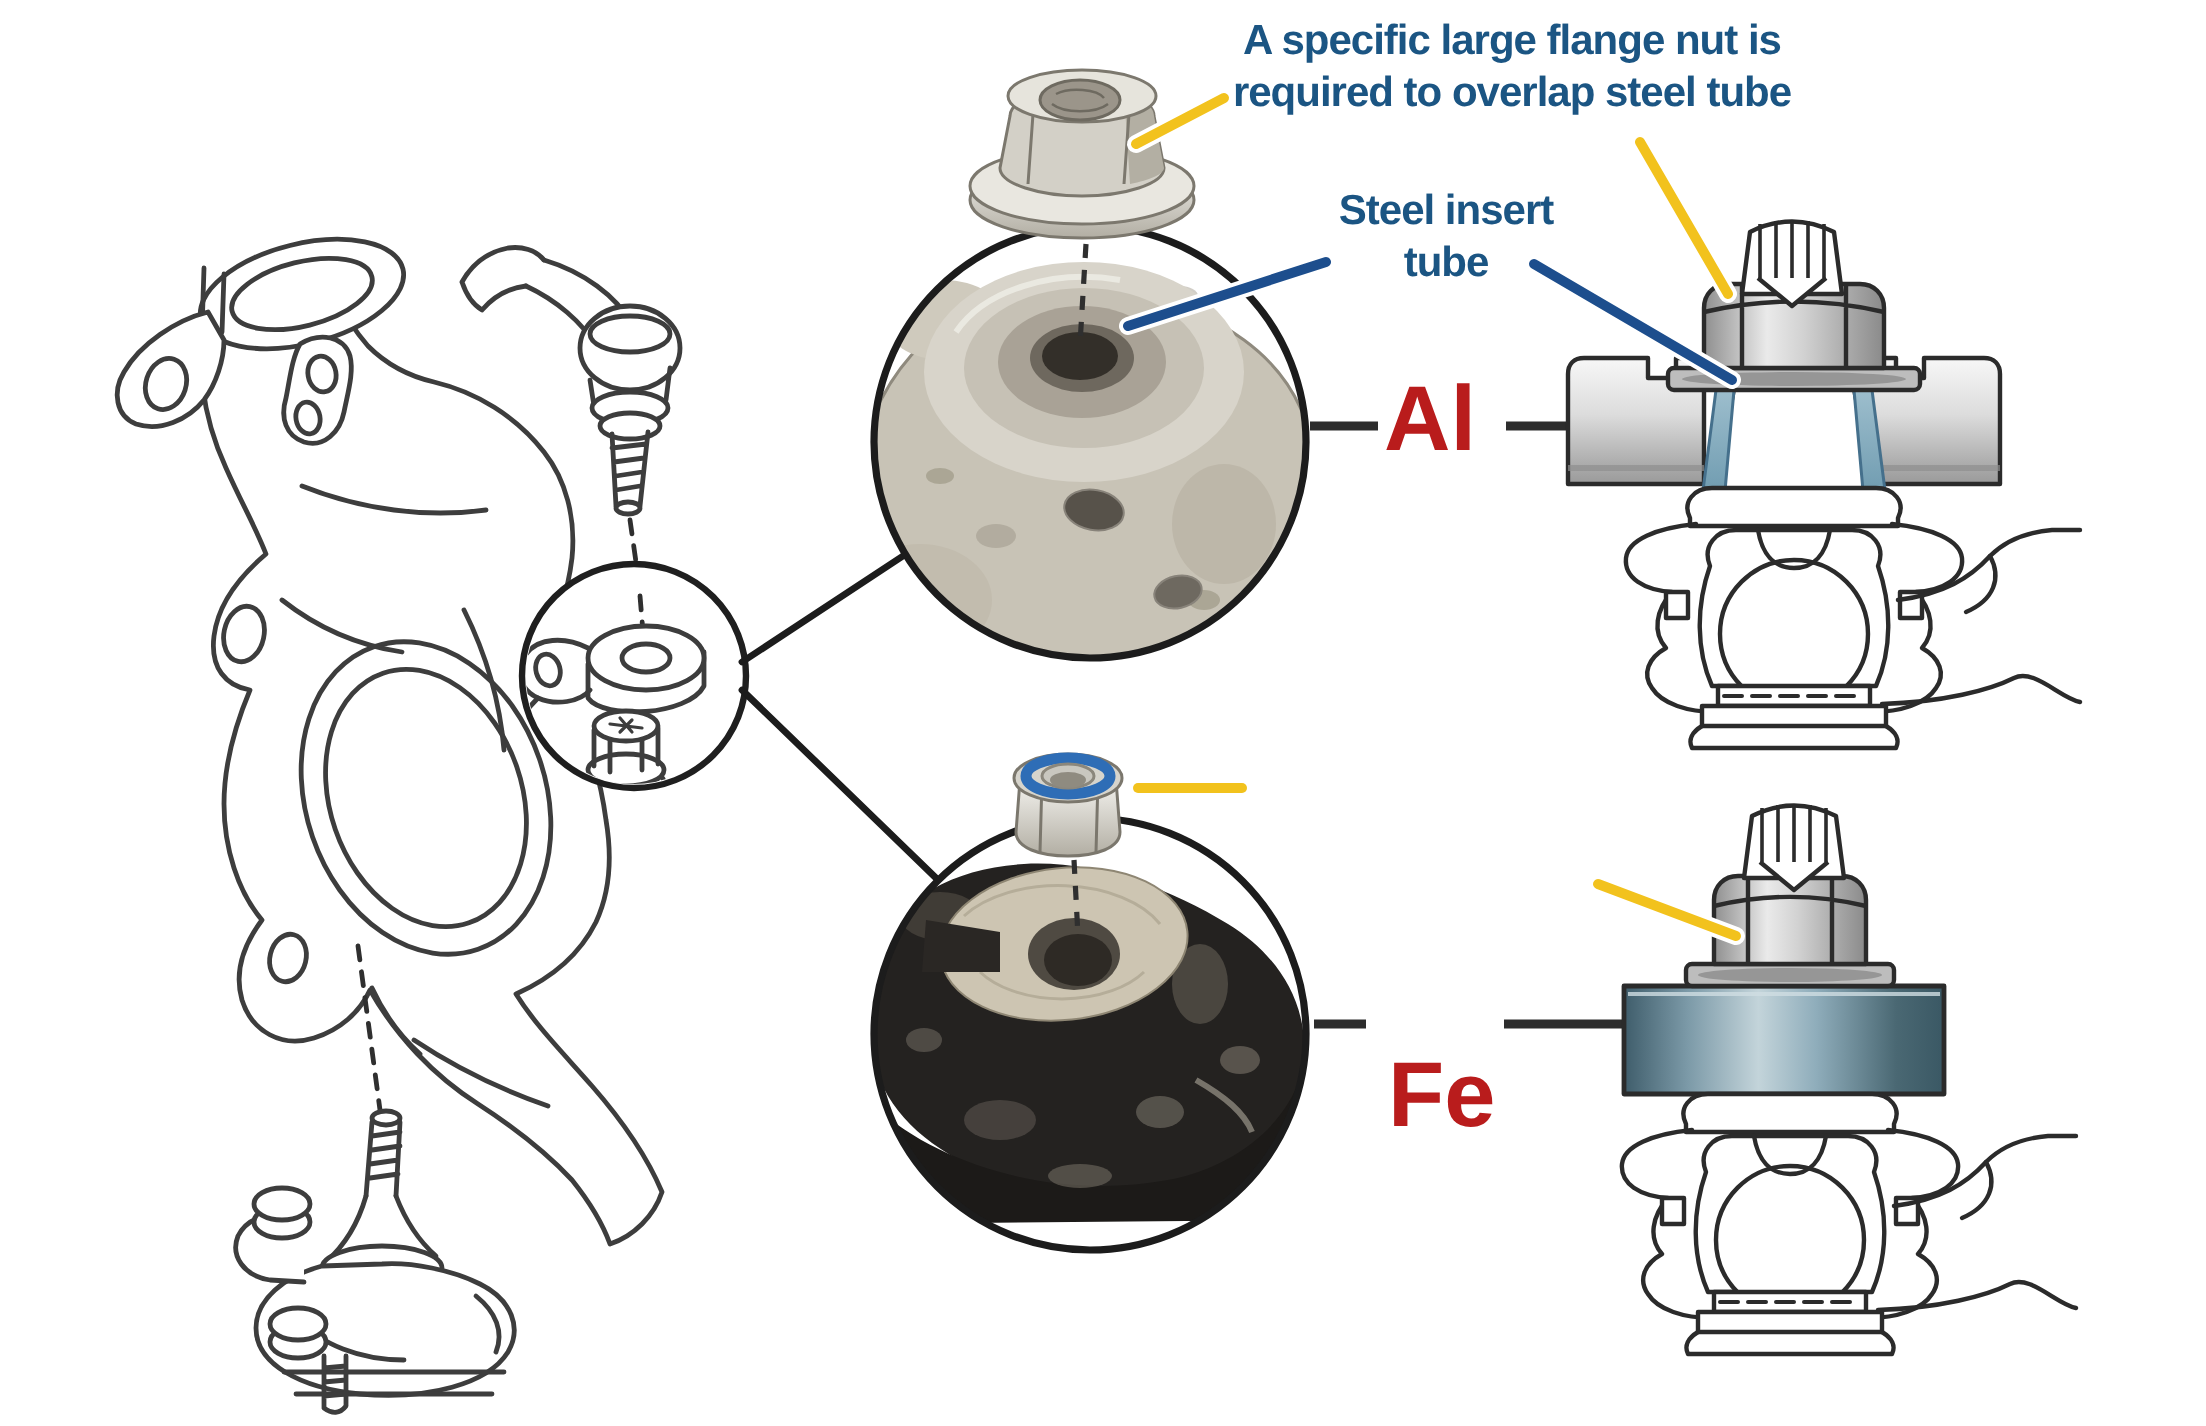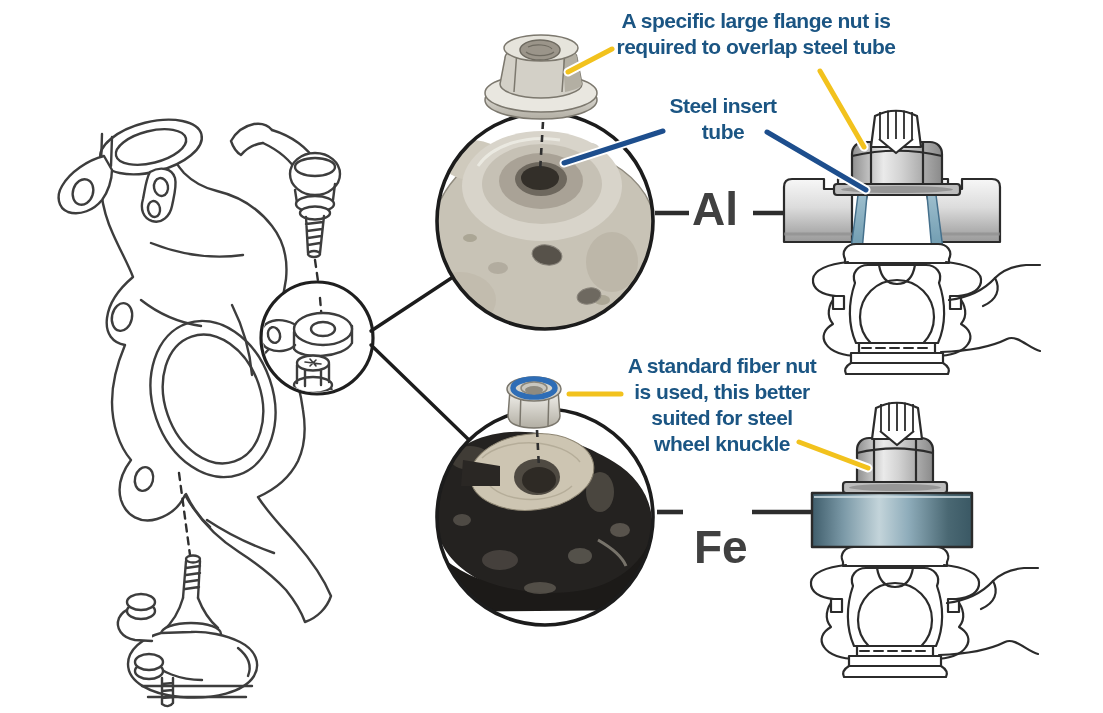--- a/index.html
+++ b/index.html
@@ -4,21 +4,21 @@
 <style>
   html,body{margin:0;padding:0;background:#fff;}
   .stage{position:relative;width:1103px;height:713px;background:#fff;overflow:hidden;
          font-family:"Liberation Sans",sans-serif;}
   .stage svg{position:absolute;inset:0;z-index:1;}
   .note{position:absolute;z-index:2;color:#1b5583;font-weight:700;text-align:center;
         white-space:pre-line;letter-spacing:-0.5px;}
   .top-note{left:586px;top:8px;width:340px;font-size:21px;line-height:26px;}
   .insert-label{left:648px;top:93px;width:150px;font-size:21px;line-height:26px;}
   .bottom-note{left:597px;top:353px;width:250px;font-size:21px;line-height:26px;}
-  .material{position:absolute;z-index:2;color:#404040;font-weight:700;font-size:46px;line-height:1;}
+  .material{position:absolute;z-index:2;color:#b91c1c;font-weight:700;font-size:46px;line-height:1;}
   .material.al{left:692px;top:186px;}
   .material.fe{left:694px;top:488px;margin-top:36px;}
 </style>
 </head>
 <body>
 
 <div class="stage">
 
 <svg width="1103" height="713" viewBox="0 0 1103 713">
   <defs>
@@ -274,20 +274,16 @@
       <path d="M 663,131 L 564,163"></path>
       <path d="M 767,132 L 866,190"></path>
     </g>
   </g>
 </svg>
 
 <div class="note top-note">A specific large flange nut is
 required to overlap steel tube</div>
 <div class="note insert-label">Steel insert
 tube</div>
-<div class="note bottom-note">A standard fiber nut
-is used, this better
-suited for steel
-wheel knuckle</div>
 <div class="material al">Al</div>
 <div class="material fe">Fe</div>
 
 </div>
 
 </body></html>

